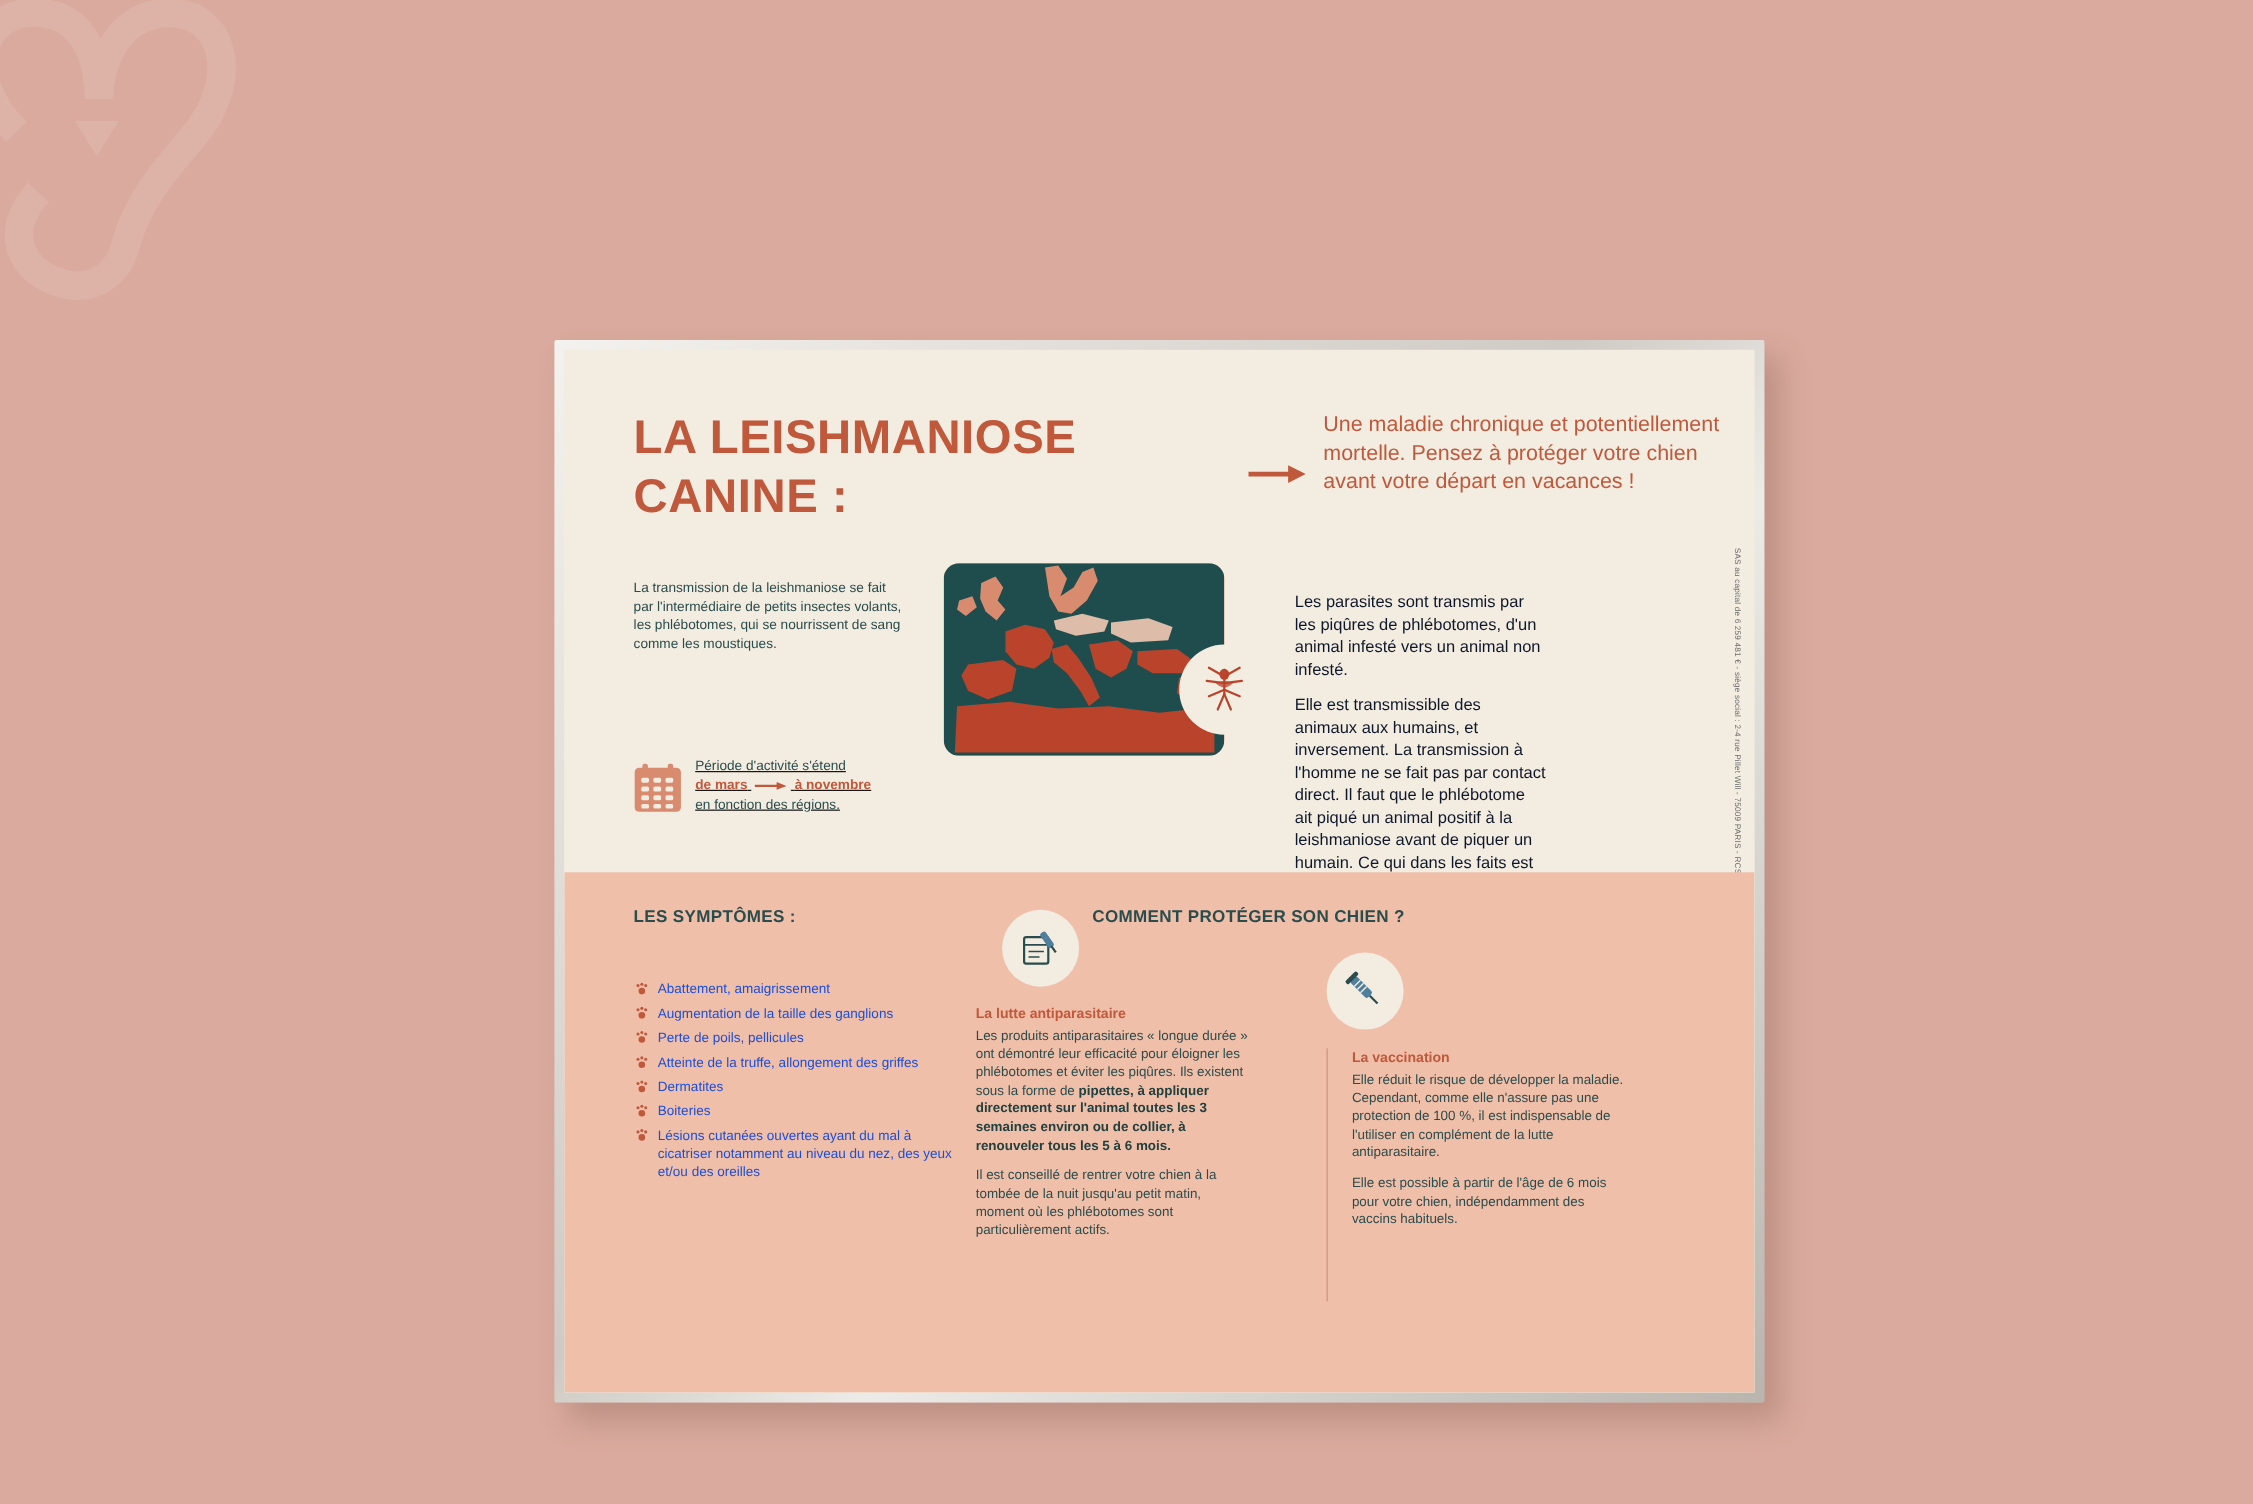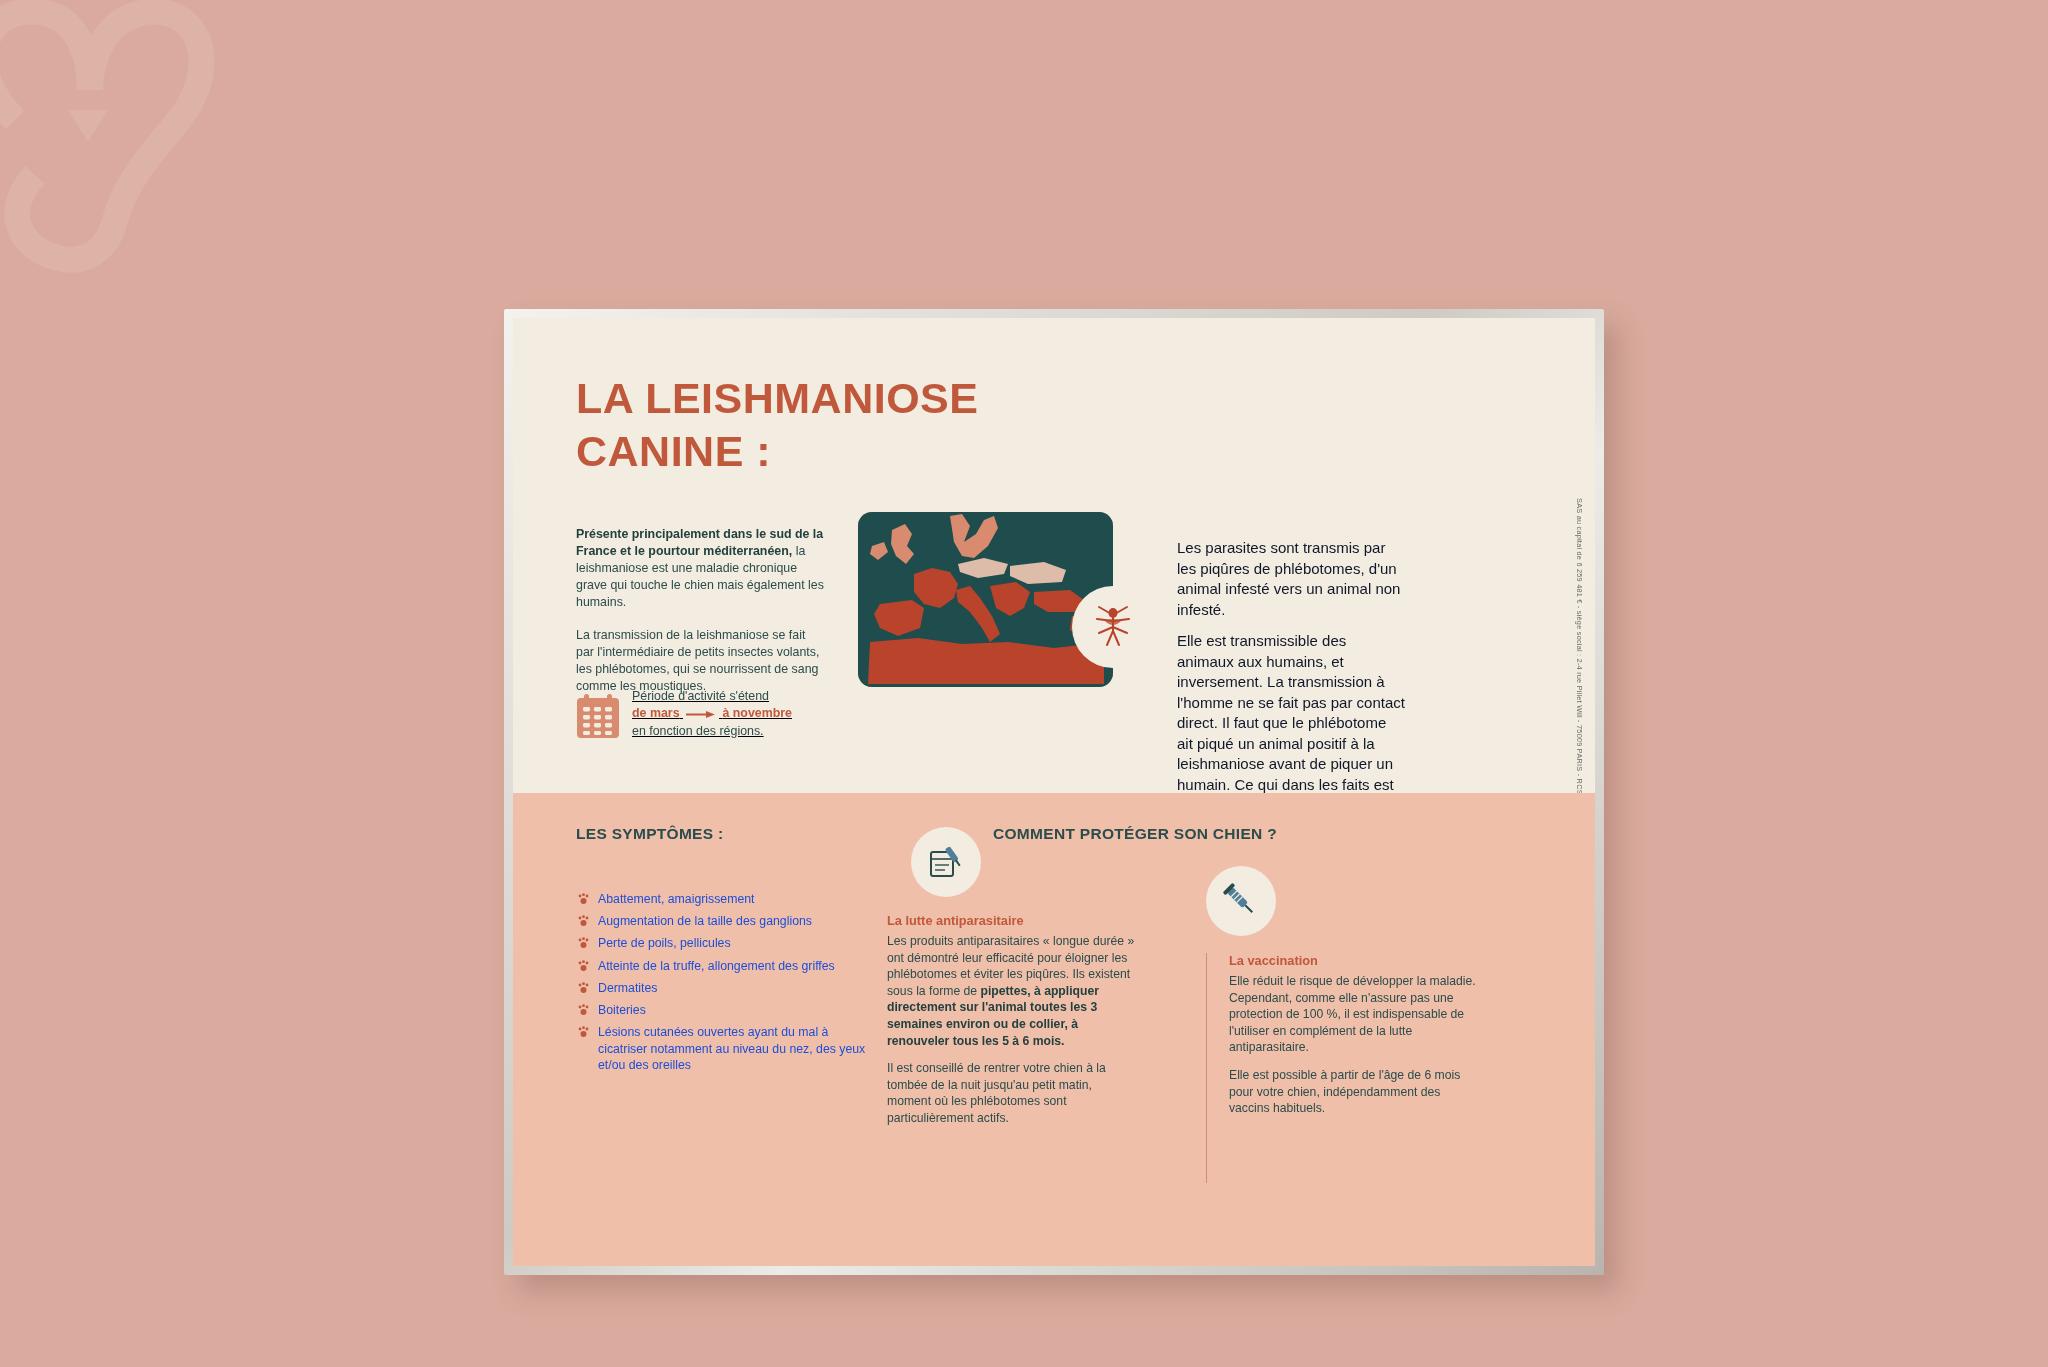--- a/index.html
+++ b/index.html
@@ -281,25 +281,29 @@
 <div id="poster-frame">
   <div id="poster">
 
     <div id="top-section">
 
       <div id="title-block">
         <div class="title-line">LA LEISHMANIOSE</div>
         <div class="title-line">CANINE :</div>
       </div>
 
+      <div id="subtitle-wrap">
+        <svg id="arrow-big" width="56" height="20" viewBox="0 0 56 20">
+          <line x1="2" y1="10" x2="40" y2="10" stroke="#c0583c" stroke-width="4.5"></line>
+          <polygon points="38,2 54,10 38,18" fill="#c0583c"></polygon>
+        </svg>
+        <div id="subtitle">Une maladie chronique et potentiellement mortelle. Pensez à protéger votre chien avant votre départ en vacances !</div>
+      </div>
 
       <div id="left-col">
-        <p>
-          <b>Présente principalement dans le sud de la France et le pourtour méditerranéen,</b><span> la leishmaniose est une maladie chronique grave qui touche le chien mais également les humains.</span>
-        </p>
         <p>La transmission de la leishmaniose se fait par l'intermédiaire de petits insectes volants, les phlébotomes, qui se nourrissent de sang comme les moustiques.</p>
       </div>
 
       <div id="calendar-note">
         <svg width="44" height="46" viewBox="0 0 44 46">
           <rect x="1" y="4" width="42" height="40" rx="4" fill="#d98b6f"></rect>
           <rect x="8" y="0" width="5" height="9" rx="2.5" fill="#d98b6f"></rect>
           <rect x="31" y="0" width="5" height="9" rx="2.5" fill="#d98b6f"></rect>
           <g fill="#f3ece0">
             <rect x="7" y="13" width="7" height="4.5" rx="1.4"></rect>

